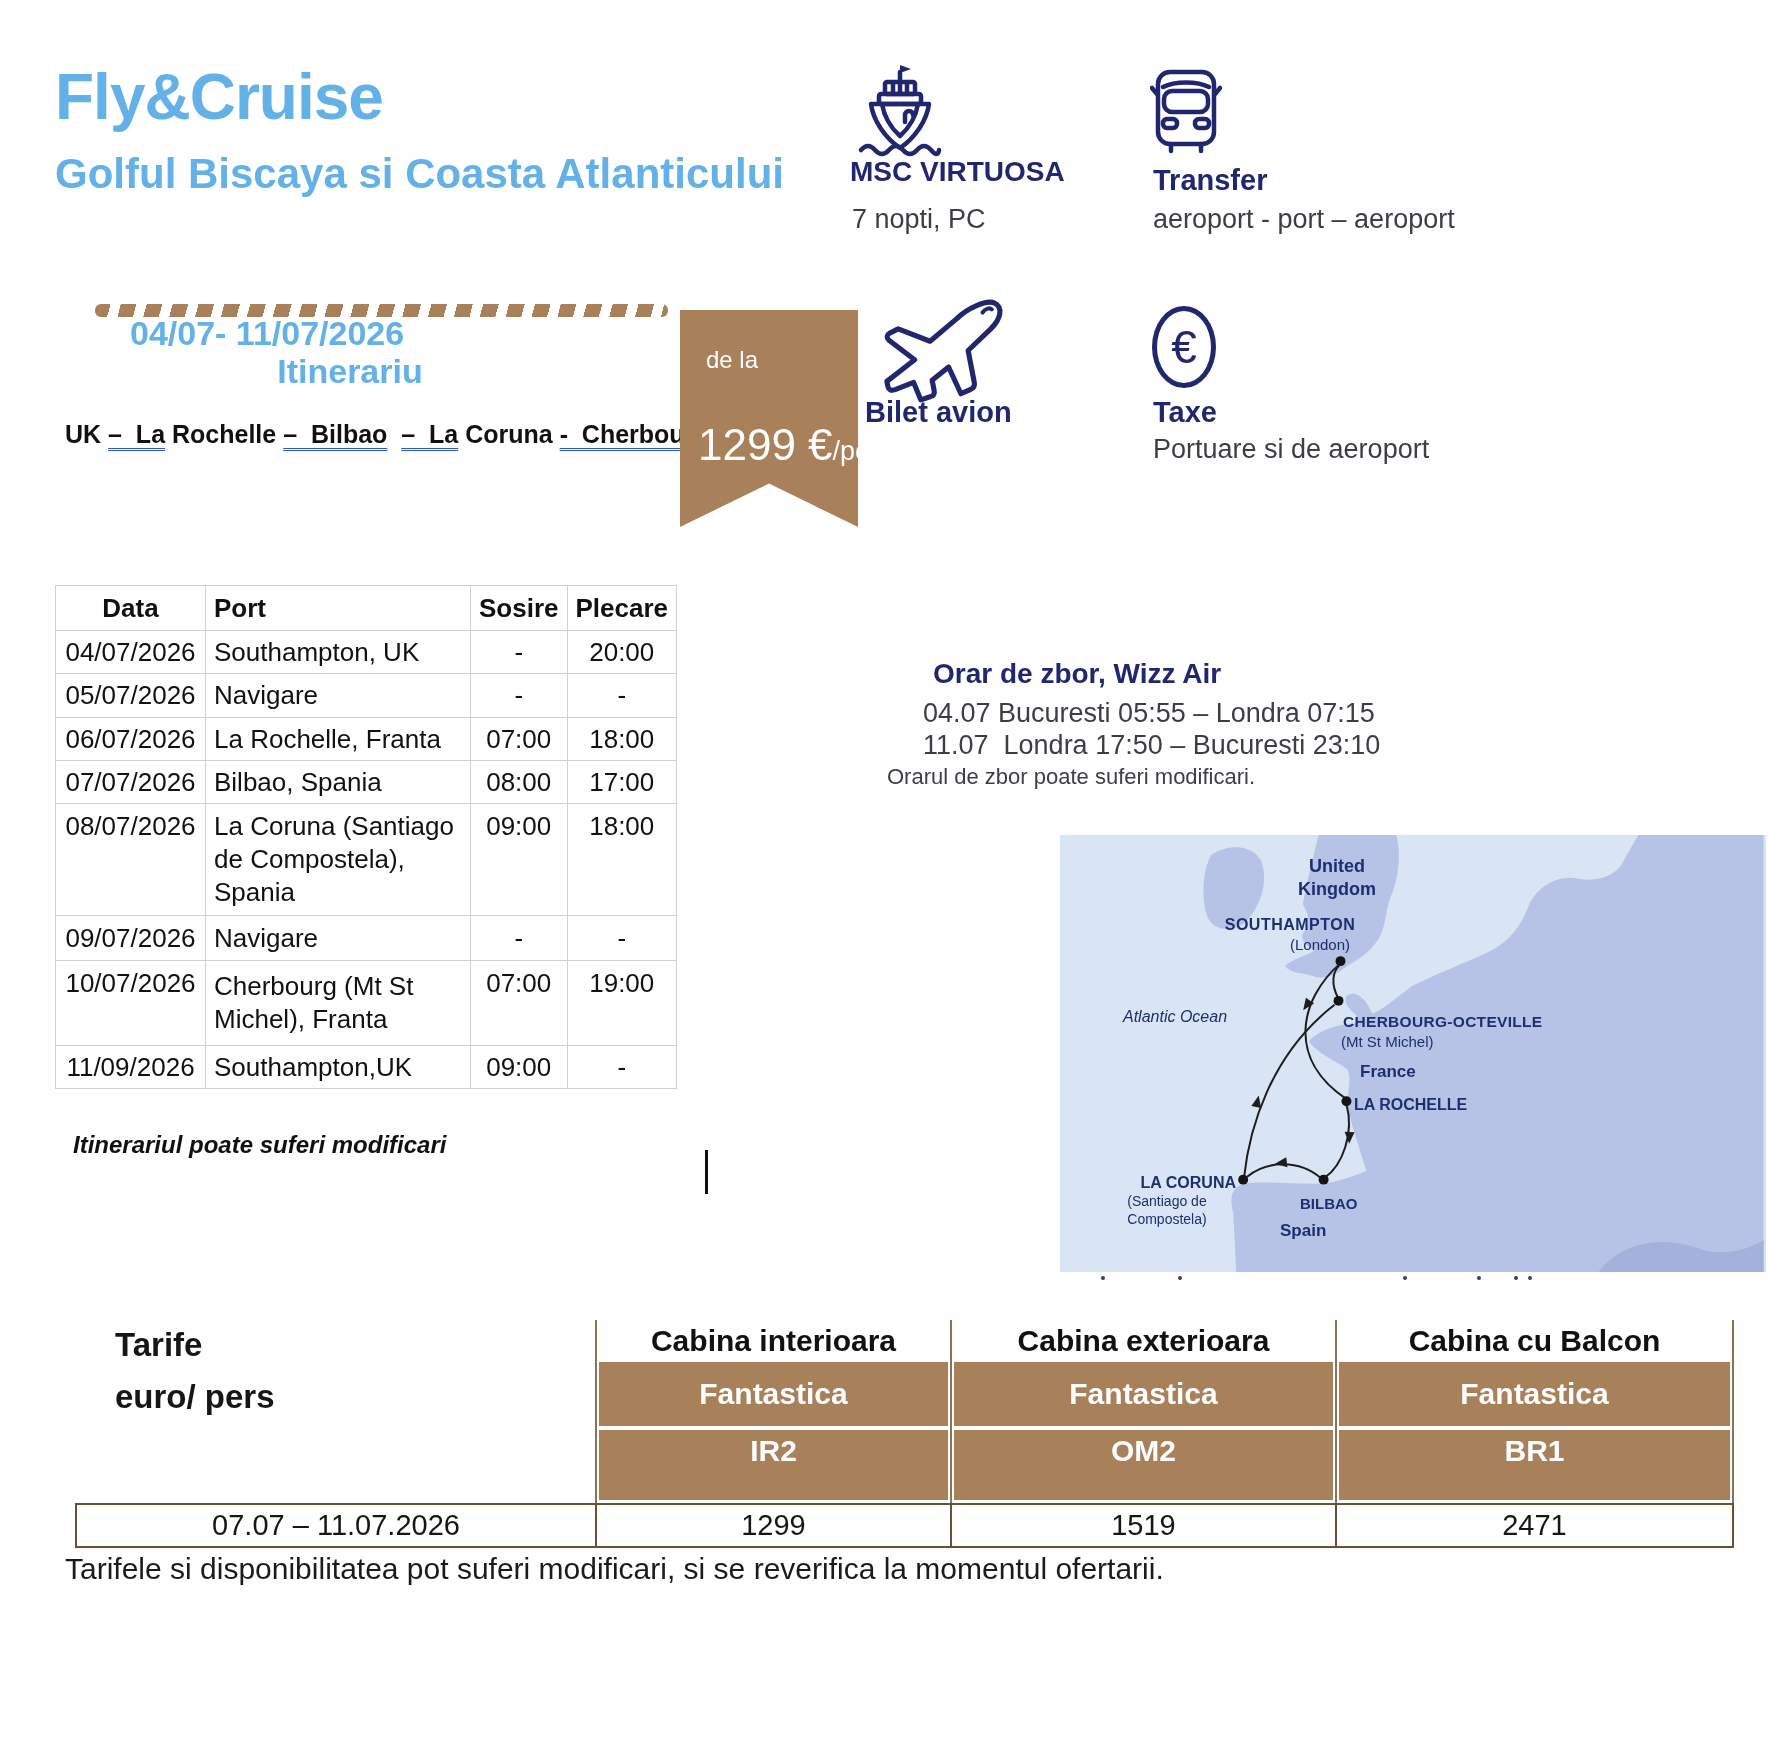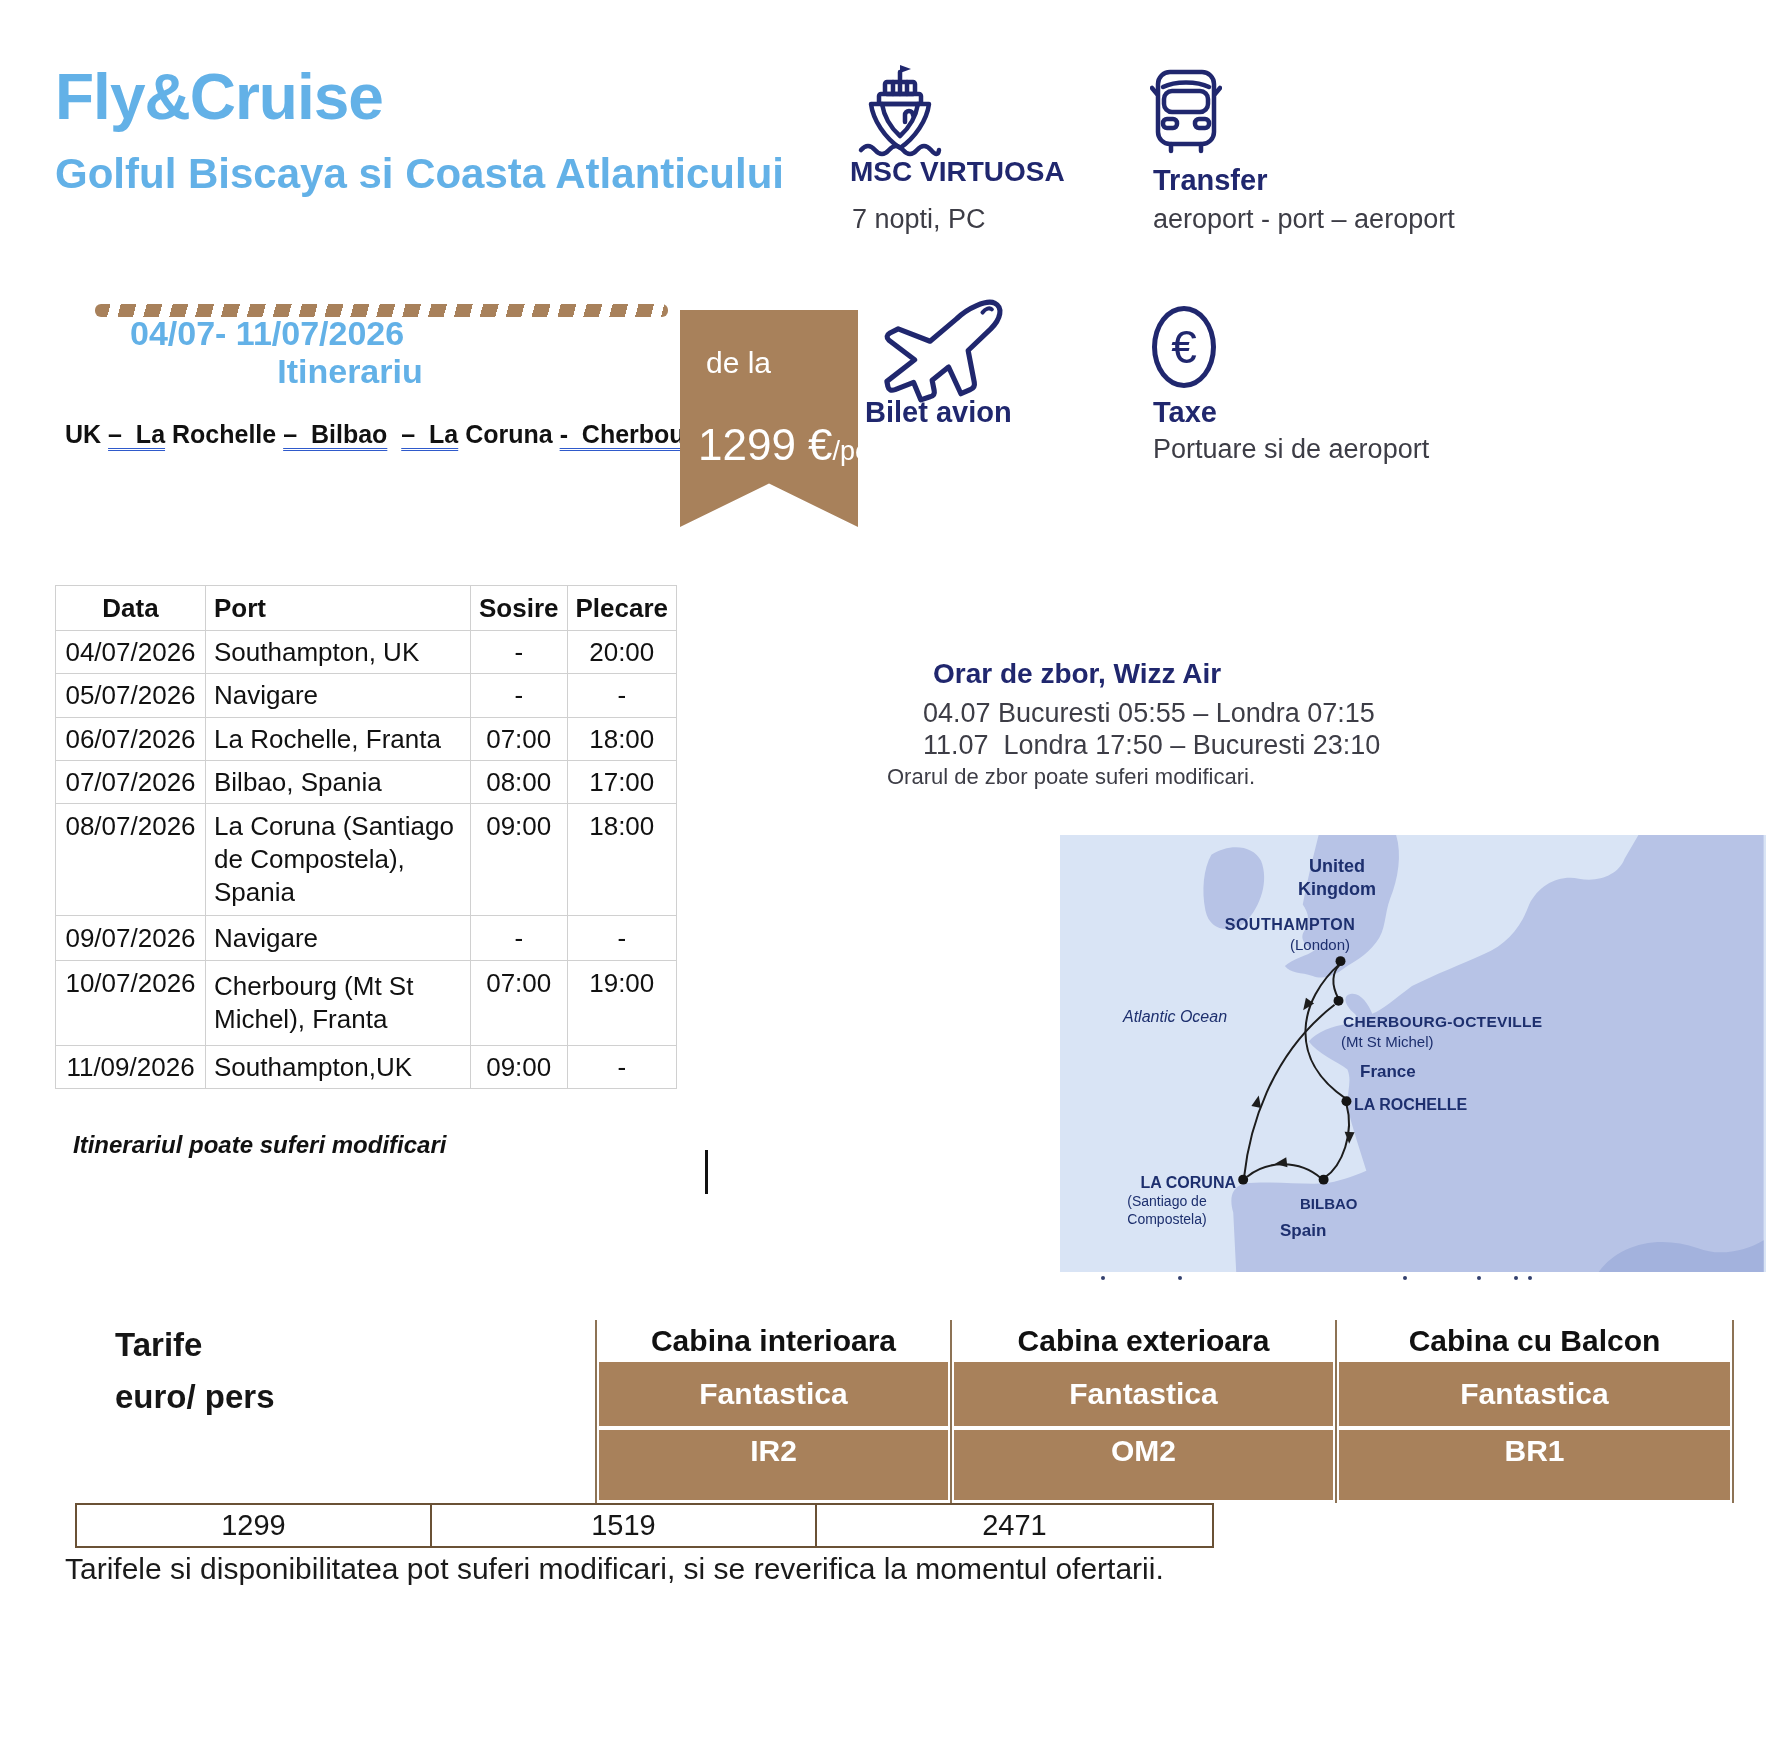--- a/index.html
+++ b/index.html
@@ -31,21 +31,21 @@
         border-radius:6px;}
   .dates{left:130px;top:314px;width:440px;font-size:34px;font-weight:bold;color:var(--blue);}
   .itin-heading{left:130px;top:352px;width:440px;text-align:center;font-size:34px;font-weight:bold;color:var(--blue);}
   .route{left:65px;top:420px;font-size:25px;font-weight:bold;color:#111;}
   .route .u{text-decoration:underline;text-decoration-style:double;
             text-decoration-color:#2f5acb;text-underline-offset:5px;text-decoration-thickness:1px;}
 
   
   .ribbon{left:680px;top:310px;width:178px;height:217px;background:var(--brown);
           clip-path:polygon(0 0,100% 0,100% 100%,50% 80%,0 100%);color:#fff;}
-  .ribbon .prefix{position:absolute;left:26px;top:36px;font-size:30px;}
+  .ribbon .prefix{position:absolute;left:26px;top:36px;font-size:24px;}
   .ribbon .price-row{position:absolute;left:18px;top:110px;white-space:nowrap;}
   .ribbon .amount{font-size:44px;}
   .ribbon .unit{font-size:27px;}
 
   
   .plane-icon{left:868px;top:296px;}
   .flight-label{left:865px;top:396px;font-size:29px;font-weight:bold;color:var(--navy);}
   .euro-icon{left:1152px;top:306px;width:54px;height:72px;border:5px solid var(--navy);
              border-radius:50%;display:flex;align-items:center;justify-content:center;
              font-size:46px;color:var(--navy);}
@@ -319,20 +319,21 @@
 
     <div class="bar bar-exp" style="left:524px;width:349px">Fantastica</div>
     <div class="bar bar-exp" style="left:879px;width:379px">Fantastica</div>
     <div class="bar bar-exp" style="left:1264px;width:391px">Fantastica</div>
 
     <div class="bar bar-code" style="left:524px;width:349px">IR2</div>
     <div class="bar bar-code" style="left:879px;width:379px">OM2</div>
     <div class="bar bar-code" style="left:1264px;width:391px">BR1</div>
 
     <div class="vals">
+      <div class="cell" style="width:522px">07.07 – 11.07.2026</div>
       <div class="cell" style="width:357px">1299</div>
       <div class="cell" style="width:387px">1519</div>
       <div class="cell" style="width:399px">2471</div>
     </div>
   </div>
 
   <div class="abs footer-note">Tarifele si disponibilitatea pot suferi modificari, si se reverifica la momentul ofertarii.</div>
 
 </div>
 

